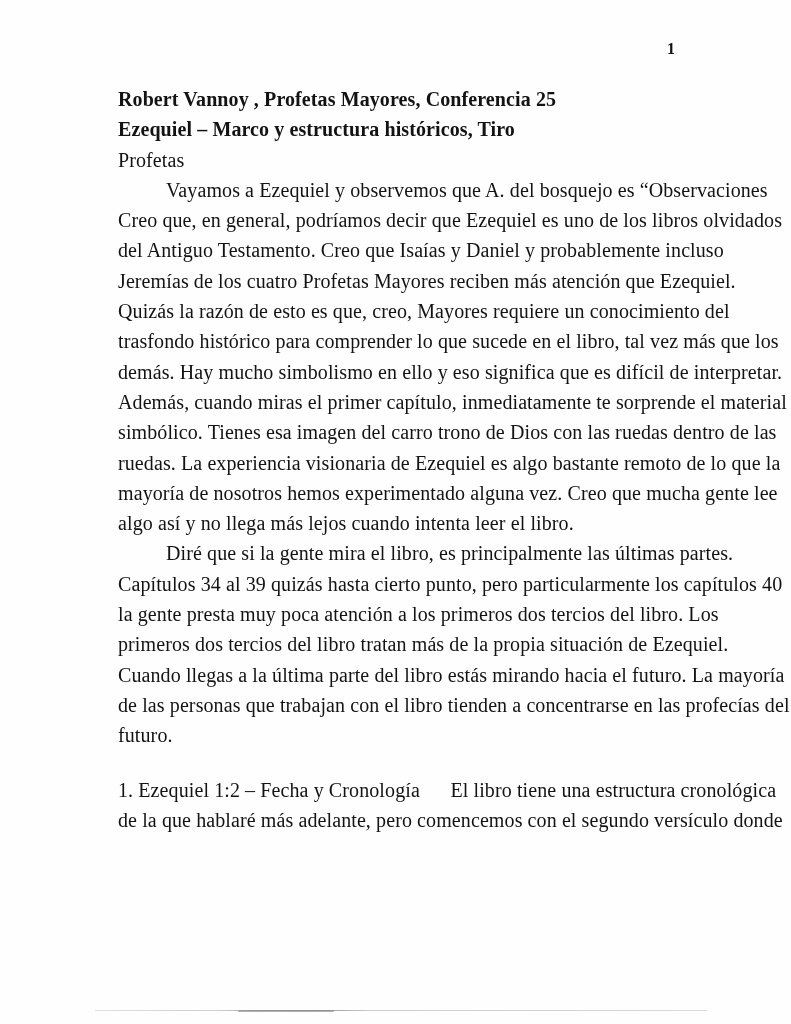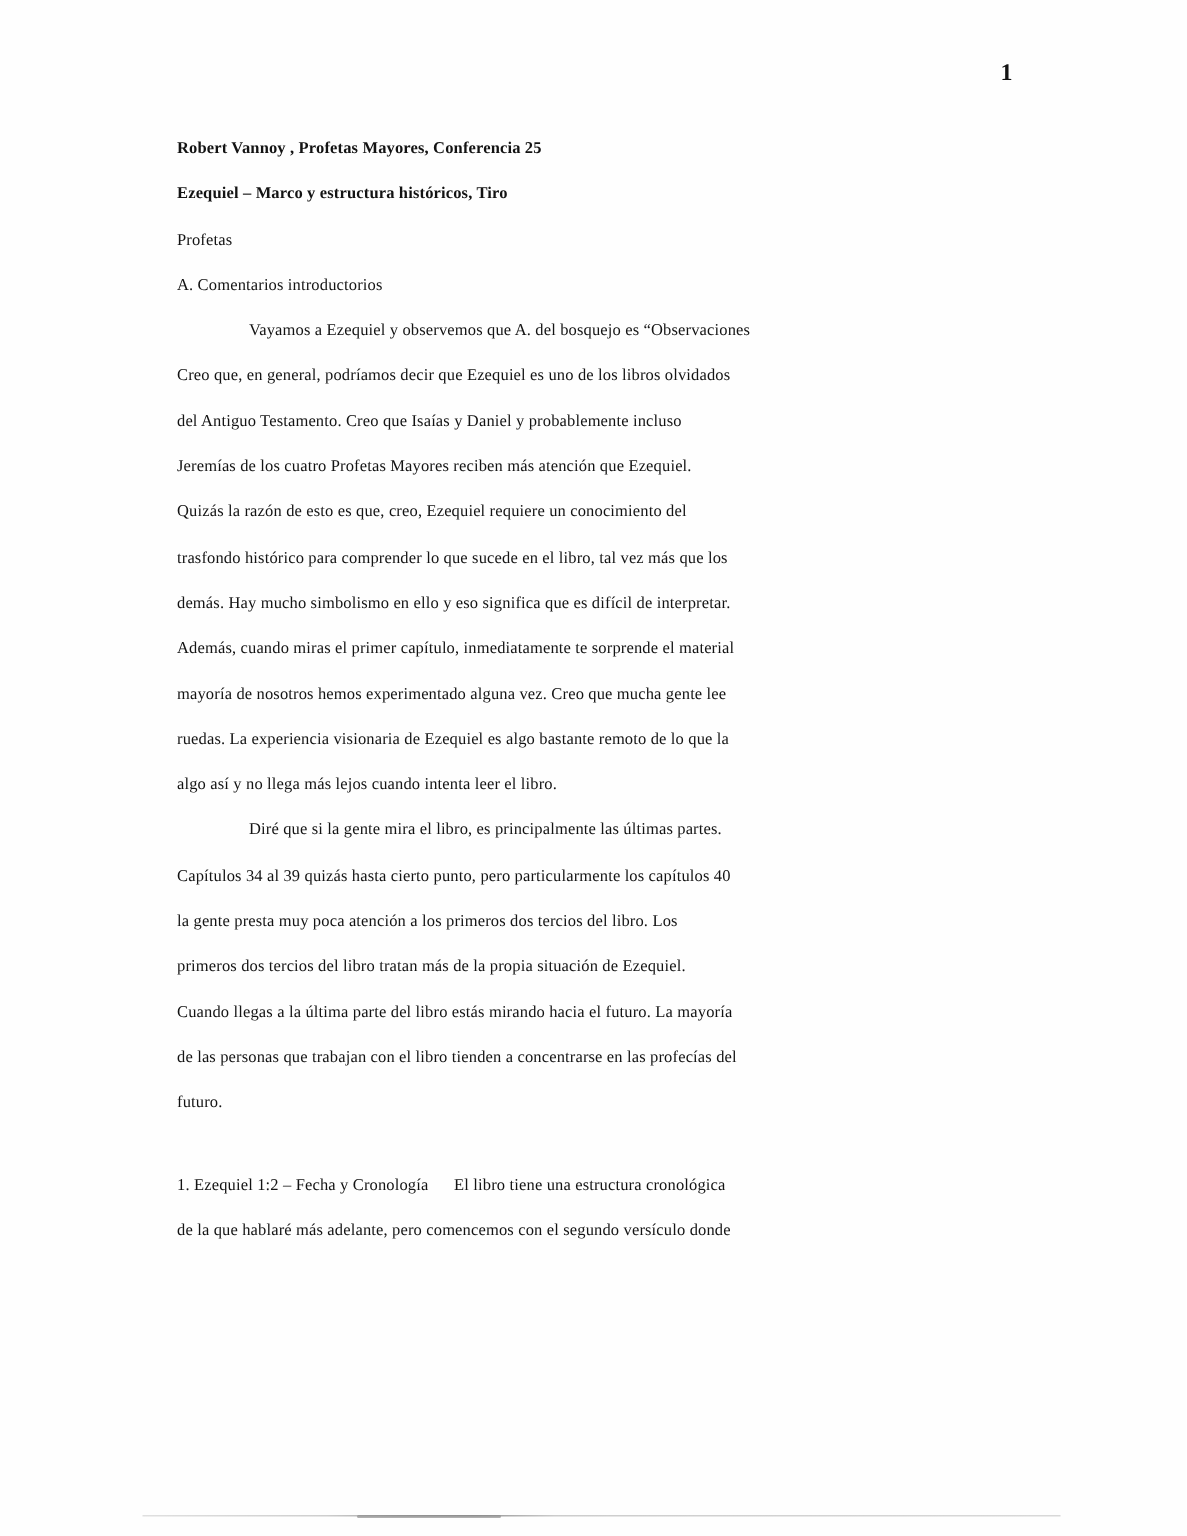--- a/index.html
+++ b/index.html
@@ -24,21 +24,21 @@
     font-weight: bold;
     color: #131313;
   }
   .content {
     position: absolute;
     left: 118px;
     top: 84px;
     width: 585px;
   }
   .line {
-    font-size: 11px;
+    font-size: 20px;
     line-height: 30.3px;
     white-space: pre;
     letter-spacing: 0.1px;
   }
   .line.bold {
     font-weight: bold;
   }
   .line.indent {
     padding-left: 48px;
   }
@@ -68,31 +68,31 @@
 </head>
 <body>
 
 <div class="page">
   <div class="page-number">1</div>
 
   <div class="content">
       <div class="line bold">Robert Vannoy , Profetas Mayores, Conferencia 25</div>
       <div class="line bold">Ezequiel – Marco y estructura históricos, Tiro</div>
       <div class="line">Profetas</div>
-      <div class="line">A. Comentarios introductorios</div>
       <div class="line indent">Vayamos a Ezequiel y observemos que A. del bosquejo es “Observaciones</div>
       <div class="line">Creo que, en general, podríamos decir que Ezequiel es uno de los libros olvidados</div>
       <div class="line">del Antiguo Testamento. Creo que Isaías y Daniel y probablemente incluso</div>
       <div class="line">Jeremías de los cuatro Profetas Mayores reciben más atención que Ezequiel.</div>
-      <div class="line">Quizás la razón de esto es que, creo, Ezequiel requiere un conocimiento del</div>
+      <div class="line">Quizás la razón de esto es que, creo, Mayores requiere un conocimiento del</div>
       <div class="line">trasfondo histórico para comprender lo que sucede en el libro, tal vez más que los</div>
       <div class="line">demás. Hay mucho simbolismo en ello y eso significa que es difícil de interpretar.</div>
       <div class="line">Además, cuando miras el primer capítulo, inmediatamente te sorprende el material</div>
+      <div class="line">simbólico. Tienes esa imagen del carro trono de Dios con las ruedas dentro de las</div>
+      <div class="line">ruedas. La experiencia visionaria de Ezequiel es algo bastante remoto de lo que la</div>
       <div class="line">mayoría de nosotros hemos experimentado alguna vez. Creo que mucha gente lee</div>
-      <div class="line">ruedas. La experiencia visionaria de Ezequiel es algo bastante remoto de lo que la</div>
       <div class="line">algo así y no llega más lejos cuando intenta leer el libro.</div>
       <div class="line indent">Diré que si la gente mira el libro, es principalmente las últimas partes.</div>
       <div class="line">Capítulos 34 al 39 quizás hasta cierto punto, pero particularmente los capítulos 40</div>
       <div class="line">la gente presta muy poca atención a los primeros dos tercios del libro. Los</div>
       <div class="line">primeros dos tercios del libro tratan más de la propia situación de Ezequiel.</div>
       <div class="line">Cuando llegas a la última parte del libro estás mirando hacia el futuro. La mayoría</div>
       <div class="line">de las personas que trabajan con el libro tienden a concentrarse en las profecías del</div>
       <div class="line">futuro.</div>
       <div class="line gap-before">1. Ezequiel 1:2 – Fecha y Cronología      El libro tiene una estructura cronológica</div>
       <div class="line">de la que hablaré más adelante, pero comencemos con el segundo versículo donde</div>

